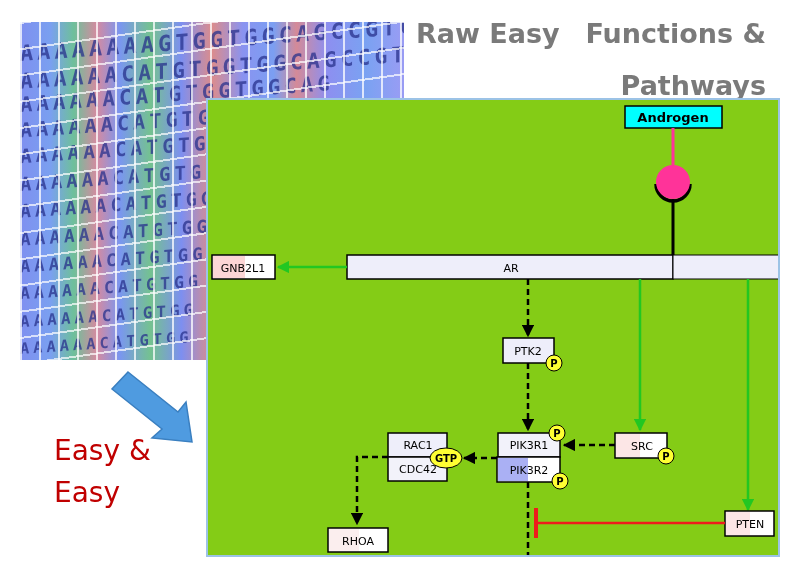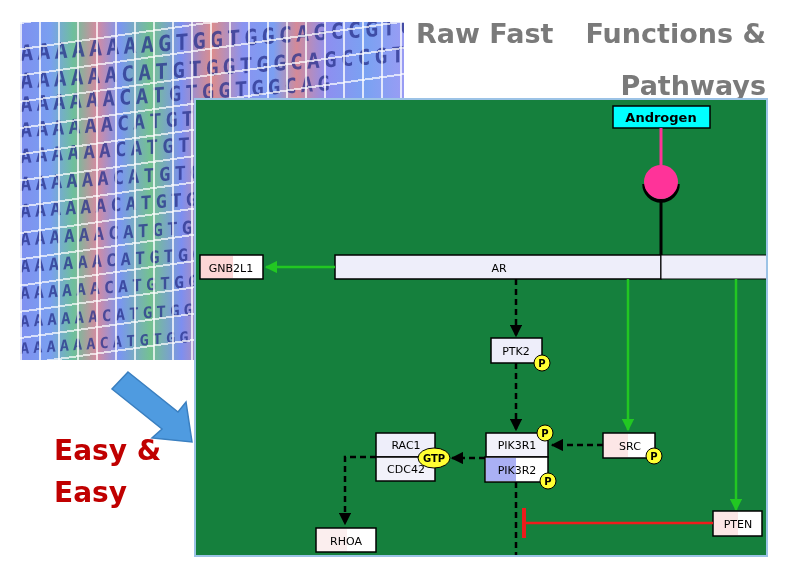--- a/index.html
+++ b/index.html
@@ -4,22 +4,22 @@
 <style>
   html,body{margin:0;padding:0;background:#fff;}
   body{width:800px;height:578px;position:relative;overflow:hidden;font-family:"Liberation Sans",sans-serif;}
   .dna{position:absolute;left:20px;top:22px;width:384px;height:338px;overflow:hidden;
        background:linear-gradient(90deg,#7f8ff0 0%,#7aa0f0 8%,#6ec09a 14%,#d58aa0 20%,#7a96f0 26%,#74c290 34%,#7d8ff0 42%,#dc8c8c 50%,#8a93f0 58%,#7b9ff2 66%,#d48a98 72%,#8d8ff0 80%,#7aa2f2 90%,#9a9cf4 100%);}
   .dna-grid{position:absolute;inset:0;
        background-image:repeating-linear-gradient(90deg,rgba(255,255,255,.75) 0 2px,transparent 2px 19px),
                         repeating-linear-gradient(172deg,rgba(255,255,255,.7) 0 2px,transparent 2px 26px);}
   .dna-row{position:absolute;left:0;white-space:nowrap;font-family:"DejaVu Sans Mono",monospace;font-weight:bold;color:rgba(40,50,140,.75);letter-spacing:4px;}
   .hdr{position:absolute;font-weight:bold;color:#7a7a7a;font-size:27px;font-family:"DejaVu Sans",sans-serif;}
-  .easy{position:absolute;left:54px;top:430px;color:#c00000;font-weight:bold;font-size:28px;line-height:42px;font-family:"DejaVu Sans",sans-serif;}
-  .panel{position:absolute;left:194px;top:98px;width:570px;height:455px;border:2px solid #9cc3e6;background:#15803d;overflow:hidden;}
+  .easy{position:absolute;left:54px;top:430px;color:#c00000;font-weight:normal;font-size:28px;line-height:42px;font-family:"DejaVu Sans",sans-serif;}
+  .panel{position:absolute;left:206px;top:98px;width:570px;height:455px;border:2px solid #9cc3e6;background:#84cc16;overflow:hidden;}
   svg text{font-family:"DejaVu Sans",sans-serif;}
 </style>
 </head>
 <body>
 
 <div class="dna">
   <div id="dna-rows">
       <div class="dna-row" style="font-size: 22px; top: 4px; transform: skewY(-4deg);">AAAAAAAAGTGGTGGCAGCCGTCGG</div>
       <div class="dna-row" style="font-size: 21.4px; top: 32px; transform: skewY(-4deg);">AAAAAACATGTGGTGGCAGCCGTCG</div>
       <div class="dna-row" style="font-size: 20.8px; top: 60px; transform: skewY(-4deg);">AAAAAACATGTGGTGGCAG</div>
@@ -29,21 +29,21 @@
       <div class="dna-row" style="font-size: 18.4px; top: 172px; transform: skewY(-4deg);">AAAAAACATGTGG</div>
       <div class="dna-row" style="font-size: 17.8px; top: 200px; transform: skewY(-4deg);">AAAAAACATGTGG</div>
       <div class="dna-row" style="font-size: 17.2px; top: 228px; transform: skewY(-4deg);">AAAAAACATGTGG</div>
       <div class="dna-row" style="font-size: 16.6px; top: 256px; transform: skewY(-4deg);">AAAAAACATGTGG</div>
       <div class="dna-row" style="font-size: 16px; top: 284px; transform: skewY(-4deg);">AAAAAACATGTGG</div>
       <div class="dna-row" style="font-size: 15.4px; top: 312px; transform: skewY(-4deg);">AAAAAACATGTGG</div>
     </div>
   <div class="dna-grid"></div>
 </div>
 
-<div class="hdr" style="left:416px;top:18px;">Raw Fast</div>
+<div class="hdr" style="left:416px;top:18px;">Raw Easy</div>
 <div class="hdr" style="right:34px;top:18px;text-align:left;">Functions &amp;</div>
 <div class="hdr" style="right:34px;top:70px;text-align:right;">Pathways</div>
 
 <svg style="position:absolute;left:100px;top:362px;" width="100" height="100">
   <polygon points="28,10 78,50 86,40 92,80 52,76 62,67 12,27" fill="#4f9be0" stroke="#3a7fc0" stroke-width="1.5"></polygon>
 </svg>
 
 <div class="easy">
   <div>Easy &amp;</div>
   <div>Easy</div>

